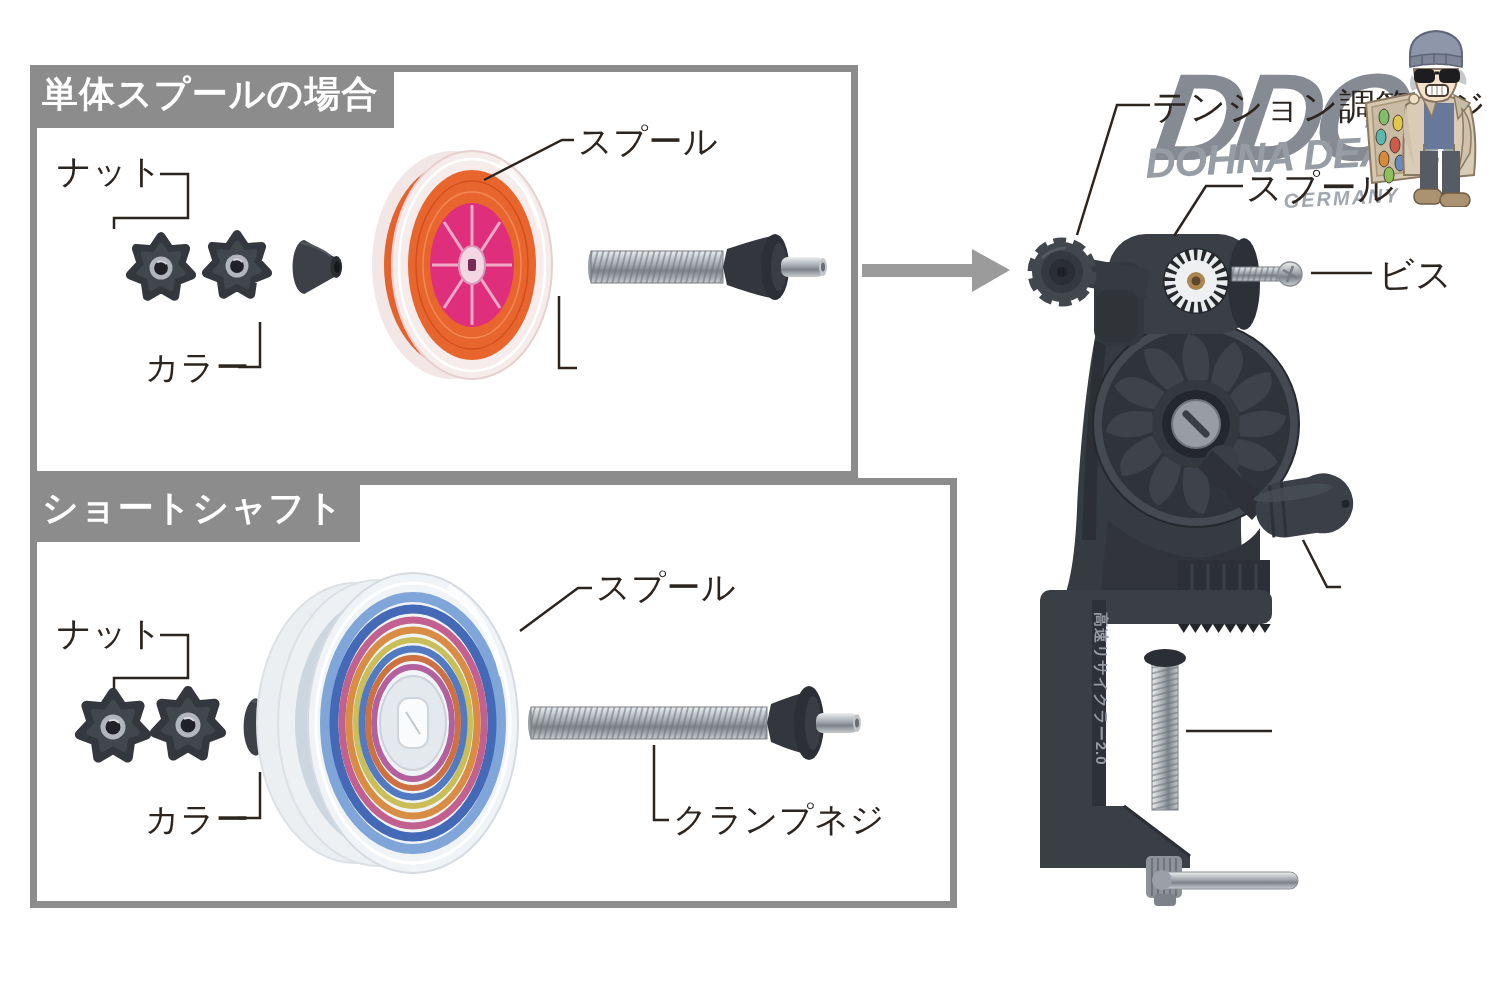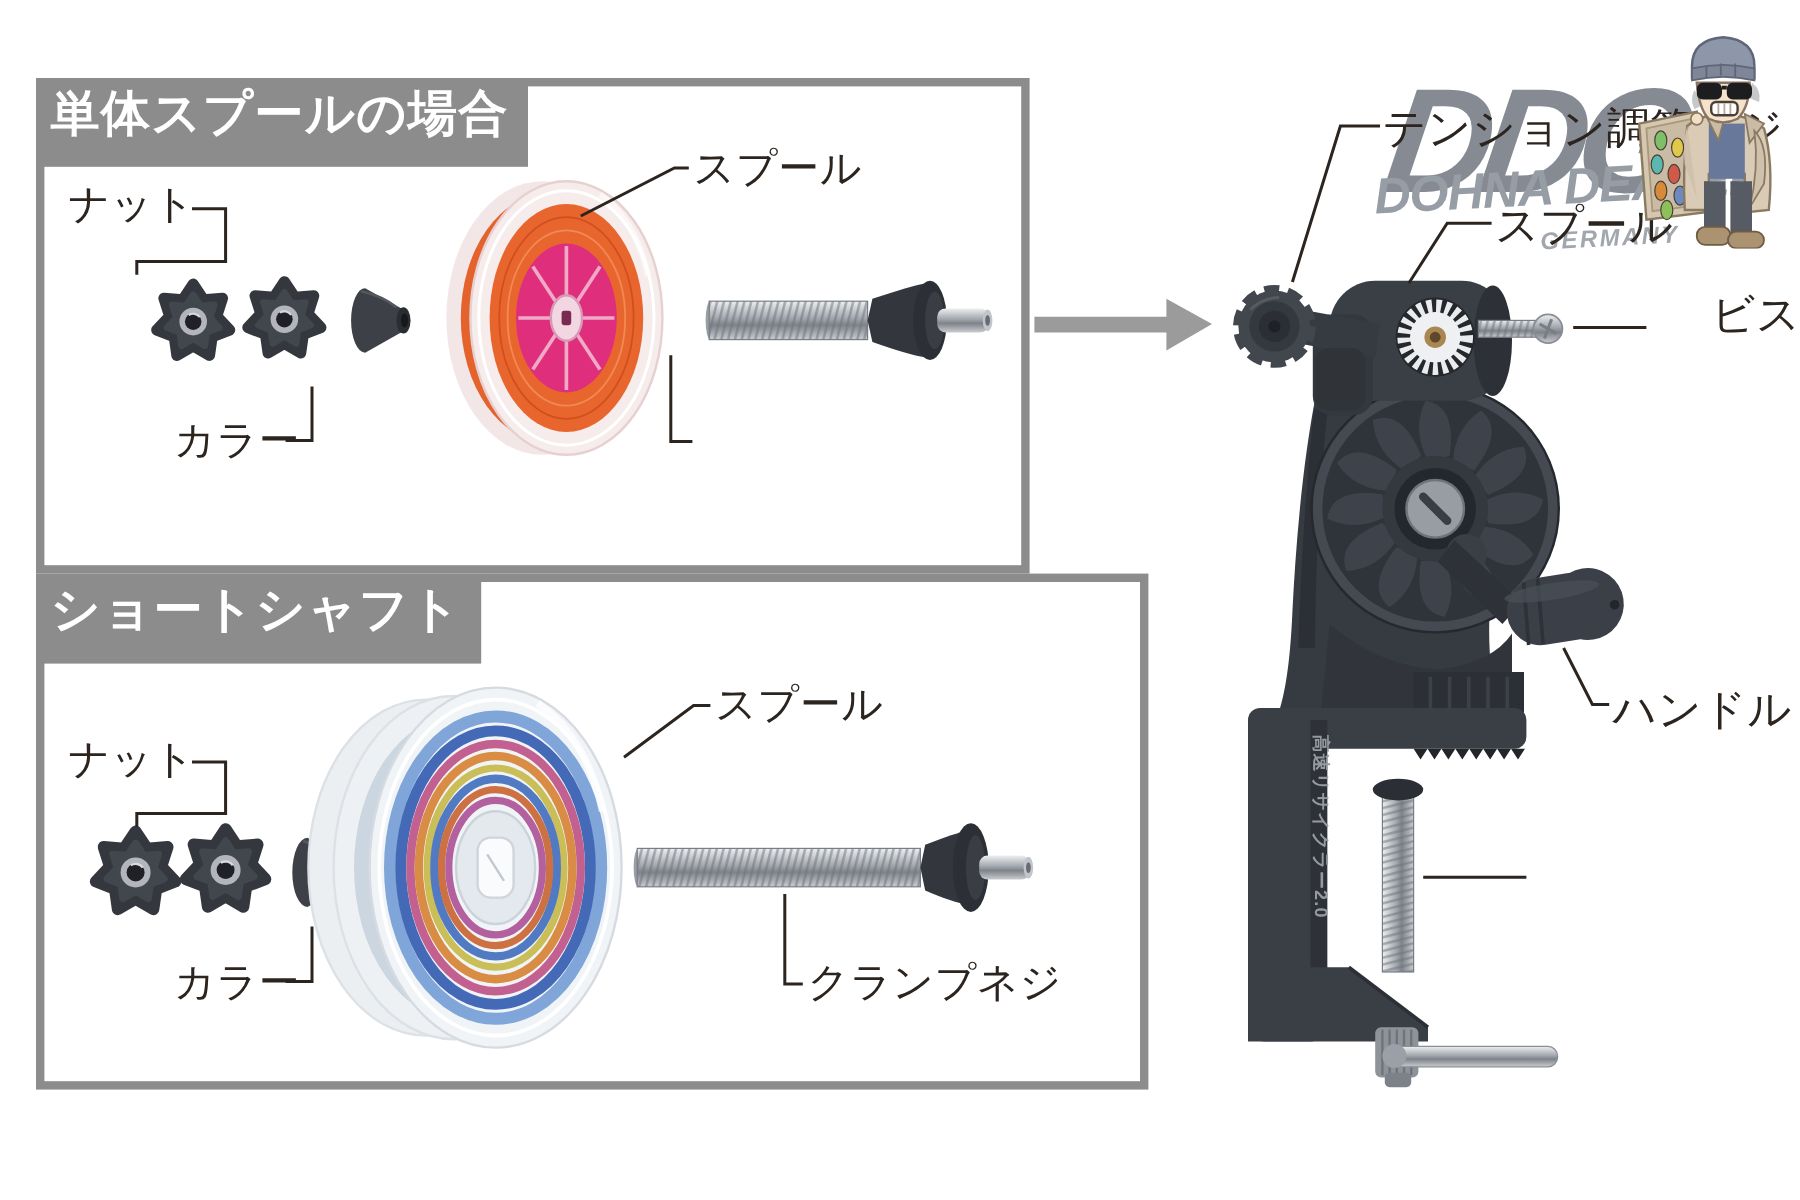--- a/index.html
+++ b/index.html
@@ -8,21 +8,21 @@
   }
   html,body{margin:0;padding:0;background:#ffffff;}
   #stage{
     position:relative;width:1500px;height:1000px;background:#ffffff;overflow:hidden;
     font-family:"Liberation Sans","DejaVu Sans",sans-serif;
   }
   .artlayer{position:absolute;left:0;top:0;z-index:1;}
   .box{position:absolute;border:7px solid var(--frame);box-sizing:border-box;z-index:0;background:transparent;}
   .box-header{
     position:absolute;background:var(--frame);color:var(--header-text);
-    font-size:41px;font-weight:bold;letter-spacing:1px;line-height:58px;height:74px;
+    font-size:36px;font-weight:bold;letter-spacing:1px;line-height:58px;height:63px;
     padding:0 16px 0 12px;box-sizing:border-box;z-index:2;white-space:nowrap;
   }
   .label{
     position:absolute;color:var(--ink);font-size:34px;font-weight:500;
     line-height:1.15;white-space:nowrap;z-index:2;letter-spacing:0.5px;
   }
   .label.big{font-size:36px;}
   .charlayer{position:absolute;z-index:3;}
 </style>
 </head>
@@ -298,22 +298,21 @@
   <div class="label" style="left:145px;top:348px;">カラー</div>
   <div class="label" style="left:578px;top:122px;">スプール</div>
 
   <div class="label" style="left:57px;top:614px;">ナット</div>
   <div class="label" style="left:145px;top:800px;">カラー</div>
   <div class="label" style="left:596px;top:568px;">スプール</div>
   <div class="label" style="left:673px;top:800px;">クランプネジ</div>
 
   <div class="label big" style="left:1152px;top:86px;">テンション調節ネジ</div>
   <div class="label big" style="left:1246px;top:167px;">スプール</div>
-  <div class="label big" style="left:1378px;top:241px;margin-left:48px;">ビス</div>
-  <div class="label big" style="left:1344px;top:570px;">ハンドル</div>
+  <div class="label big" style="left:1378px;top:254px;">ビス</div>
 
   <svg class="charlayer" style="left:1362px;top:25px;" width="134" height="182" viewBox="0 0 134 182">
 
     <g>
       <polygon points="4,78 52,68 58,152 10,158" fill="#d5c7b0" stroke="#8a7a62" stroke-width="2"></polygon>
       <polygon points="10,82 48,74 53,146 15,151" fill="#cabcA4" stroke="#a99879" stroke-width="1.5"></polygon>
       <g stroke="#4a4038" stroke-width="1">
         <ellipse cx="22" cy="92" rx="5" ry="8" fill="#7ec06a"></ellipse>
         <ellipse cx="36" cy="98" rx="5" ry="8" fill="#e0c84a"></ellipse>
         <ellipse cx="19" cy="112" rx="5" ry="8" fill="#5ab8b0"></ellipse>

